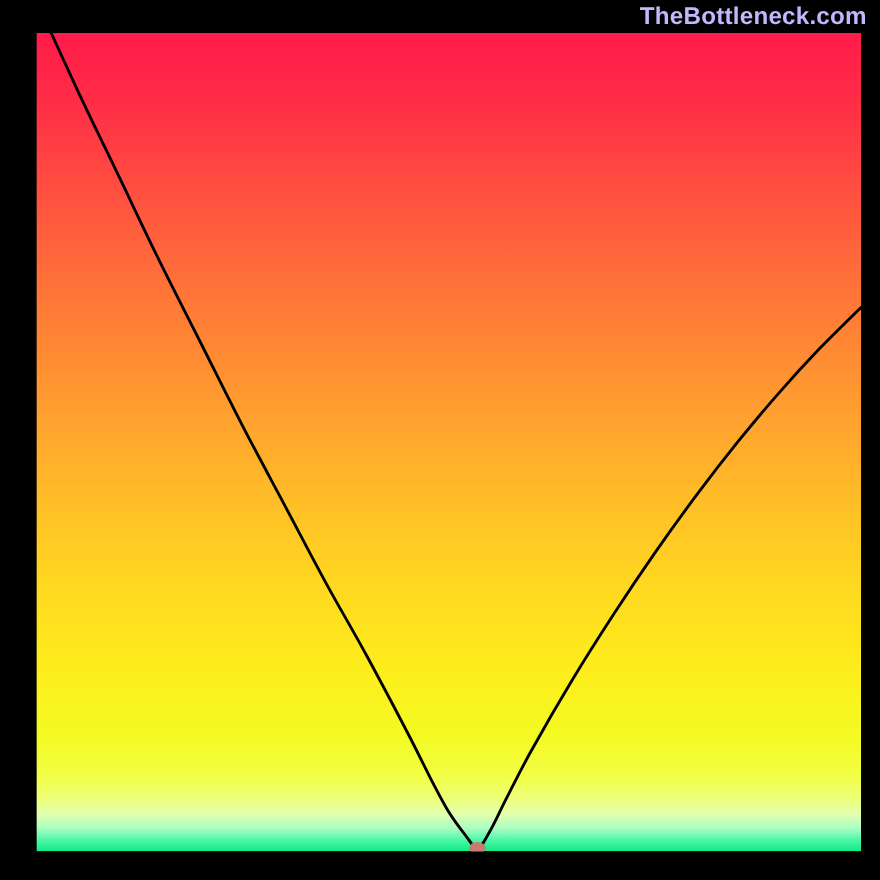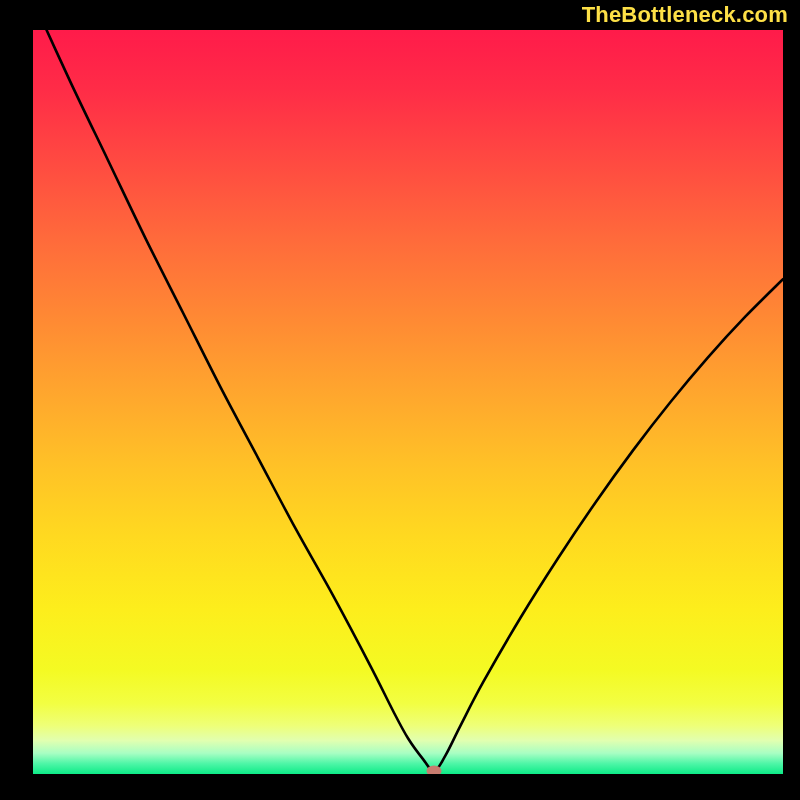--- a/index.html
+++ b/index.html
@@ -7,21 +7,21 @@
   .outer {
     width: 800px;
     height: 800px;
     background: #000;
     position: relative;
   }
   .watermark {
     position: absolute;
     top: 2px;
     right: 12px;
-    color: #fde047;
+    color: #c4b5fd;
     font-family: Arial, Helvetica, sans-serif;
     font-size: 22px;
     font-weight: 600;
     letter-spacing: 0.2px;
     z-index: 10;
   }
   .plot-area {
     position: absolute;
     left: 33px;
     top: 30px;

